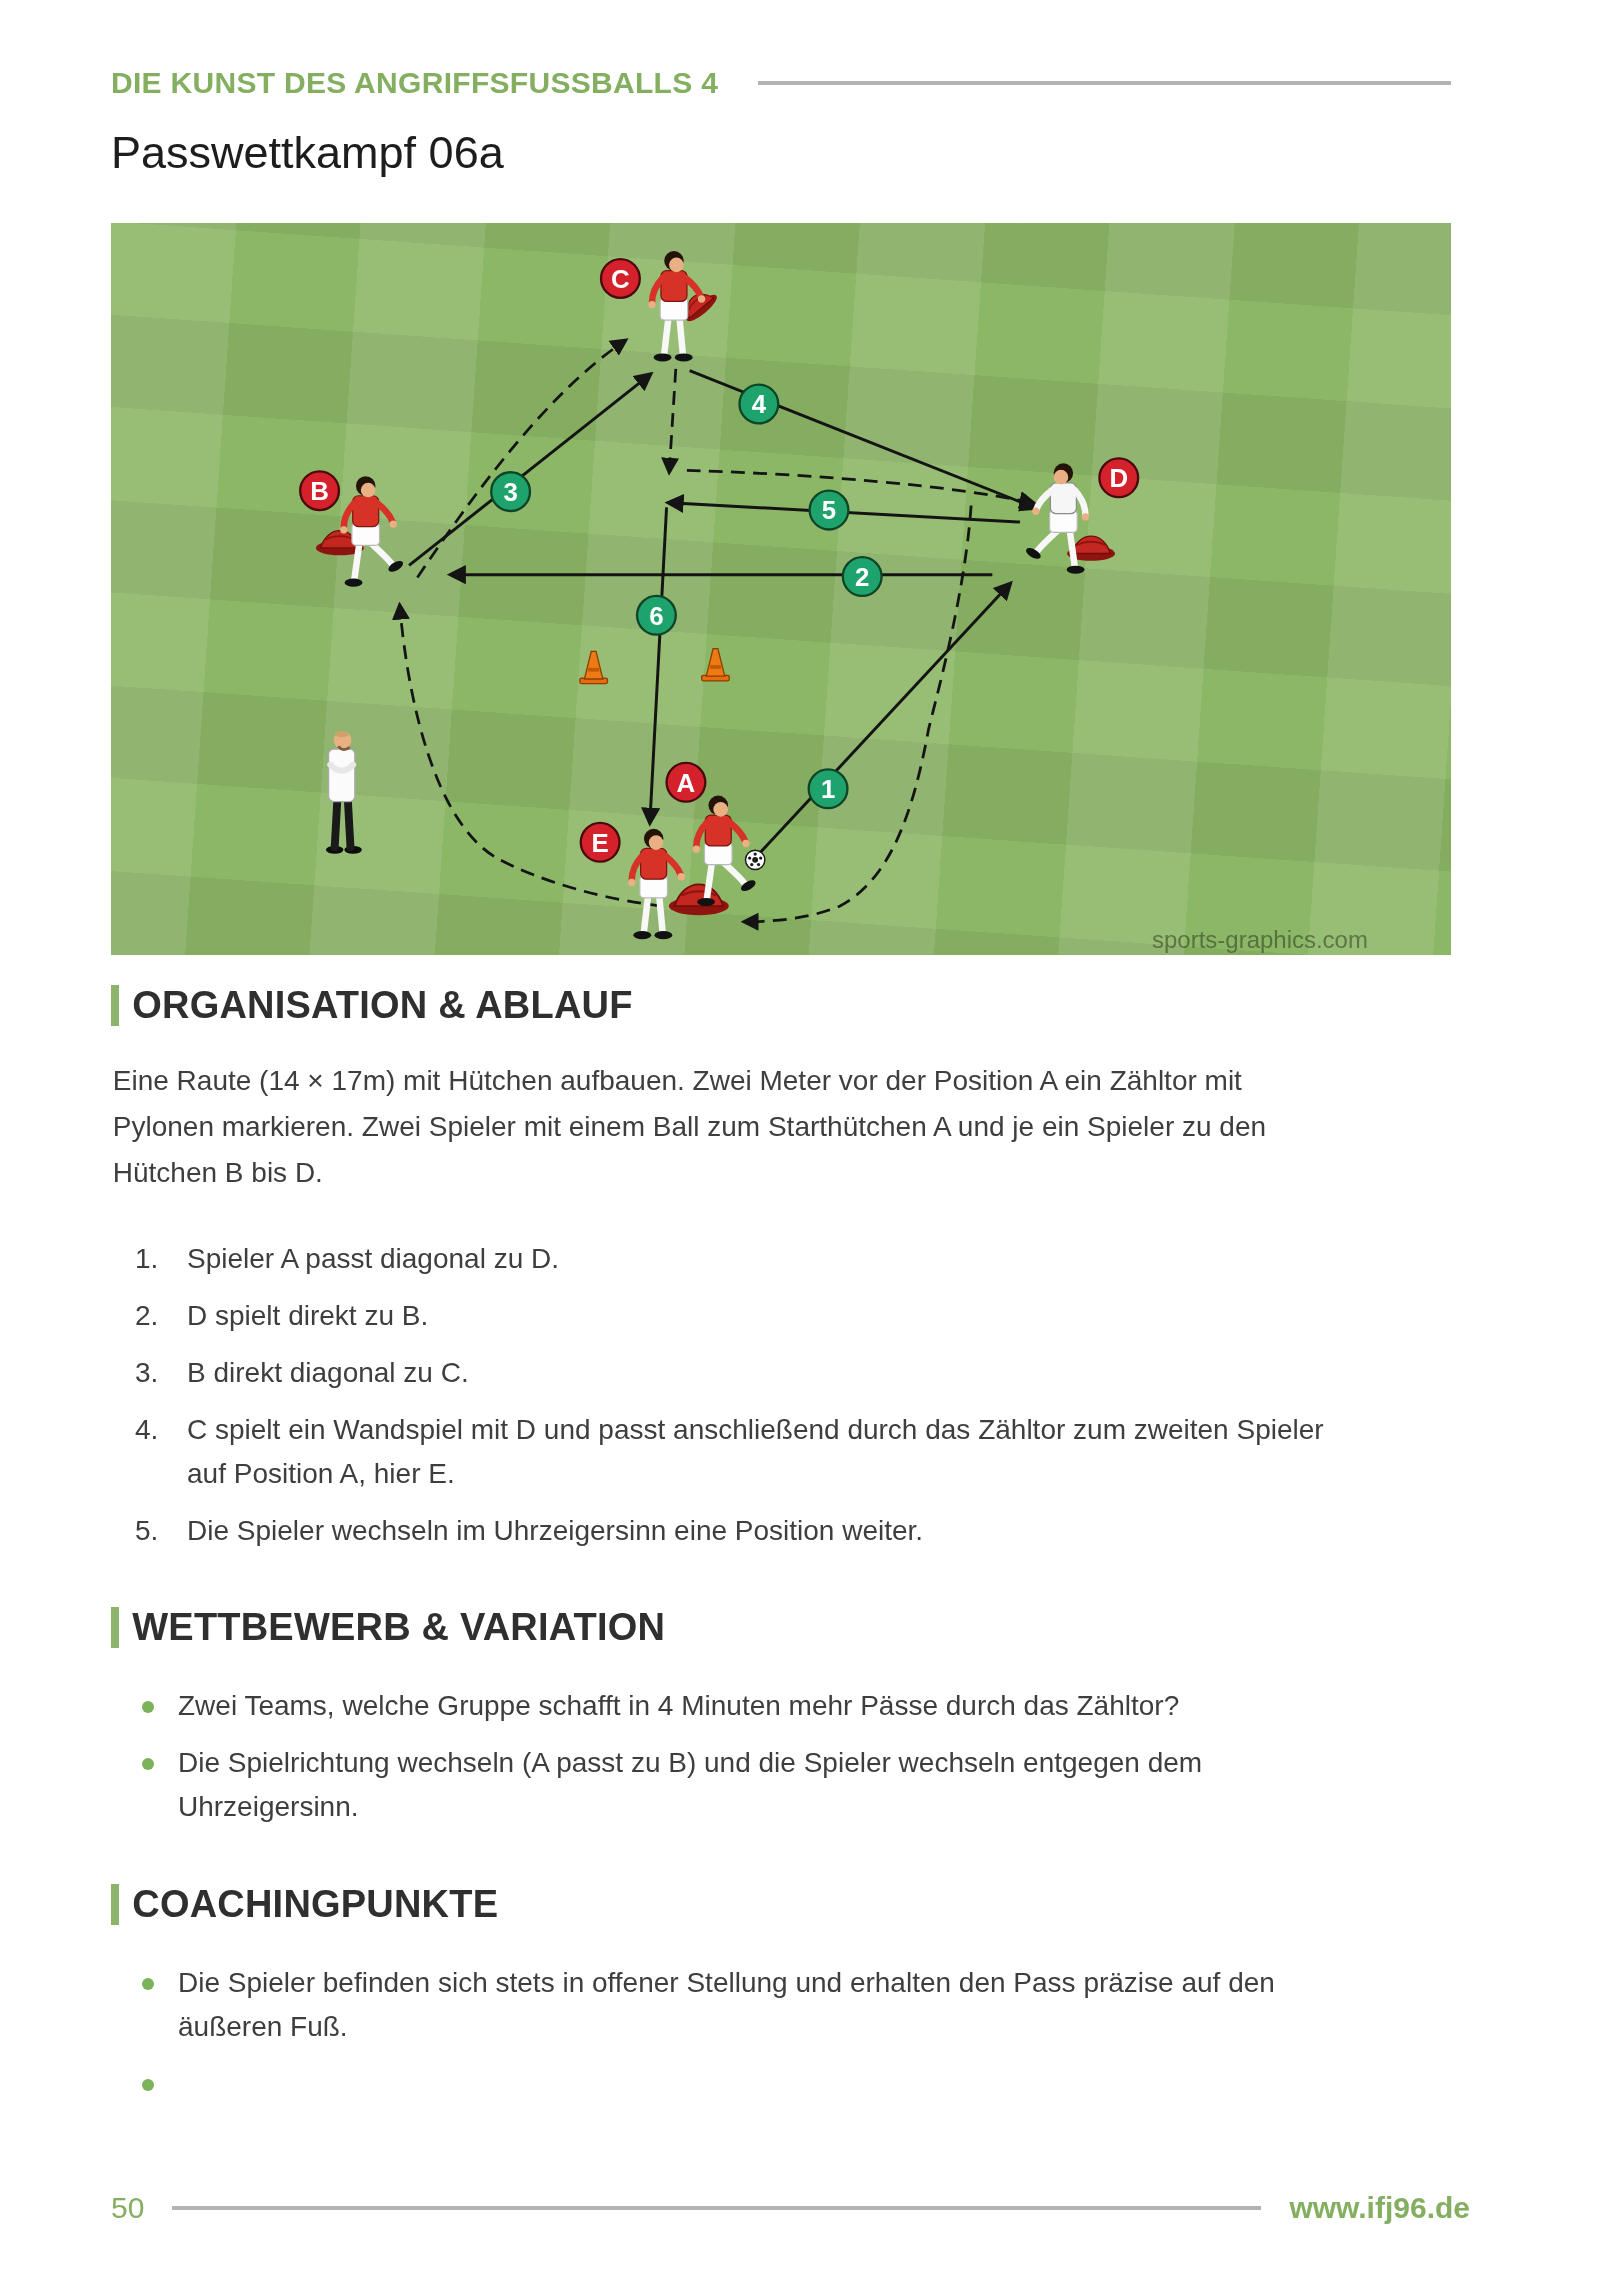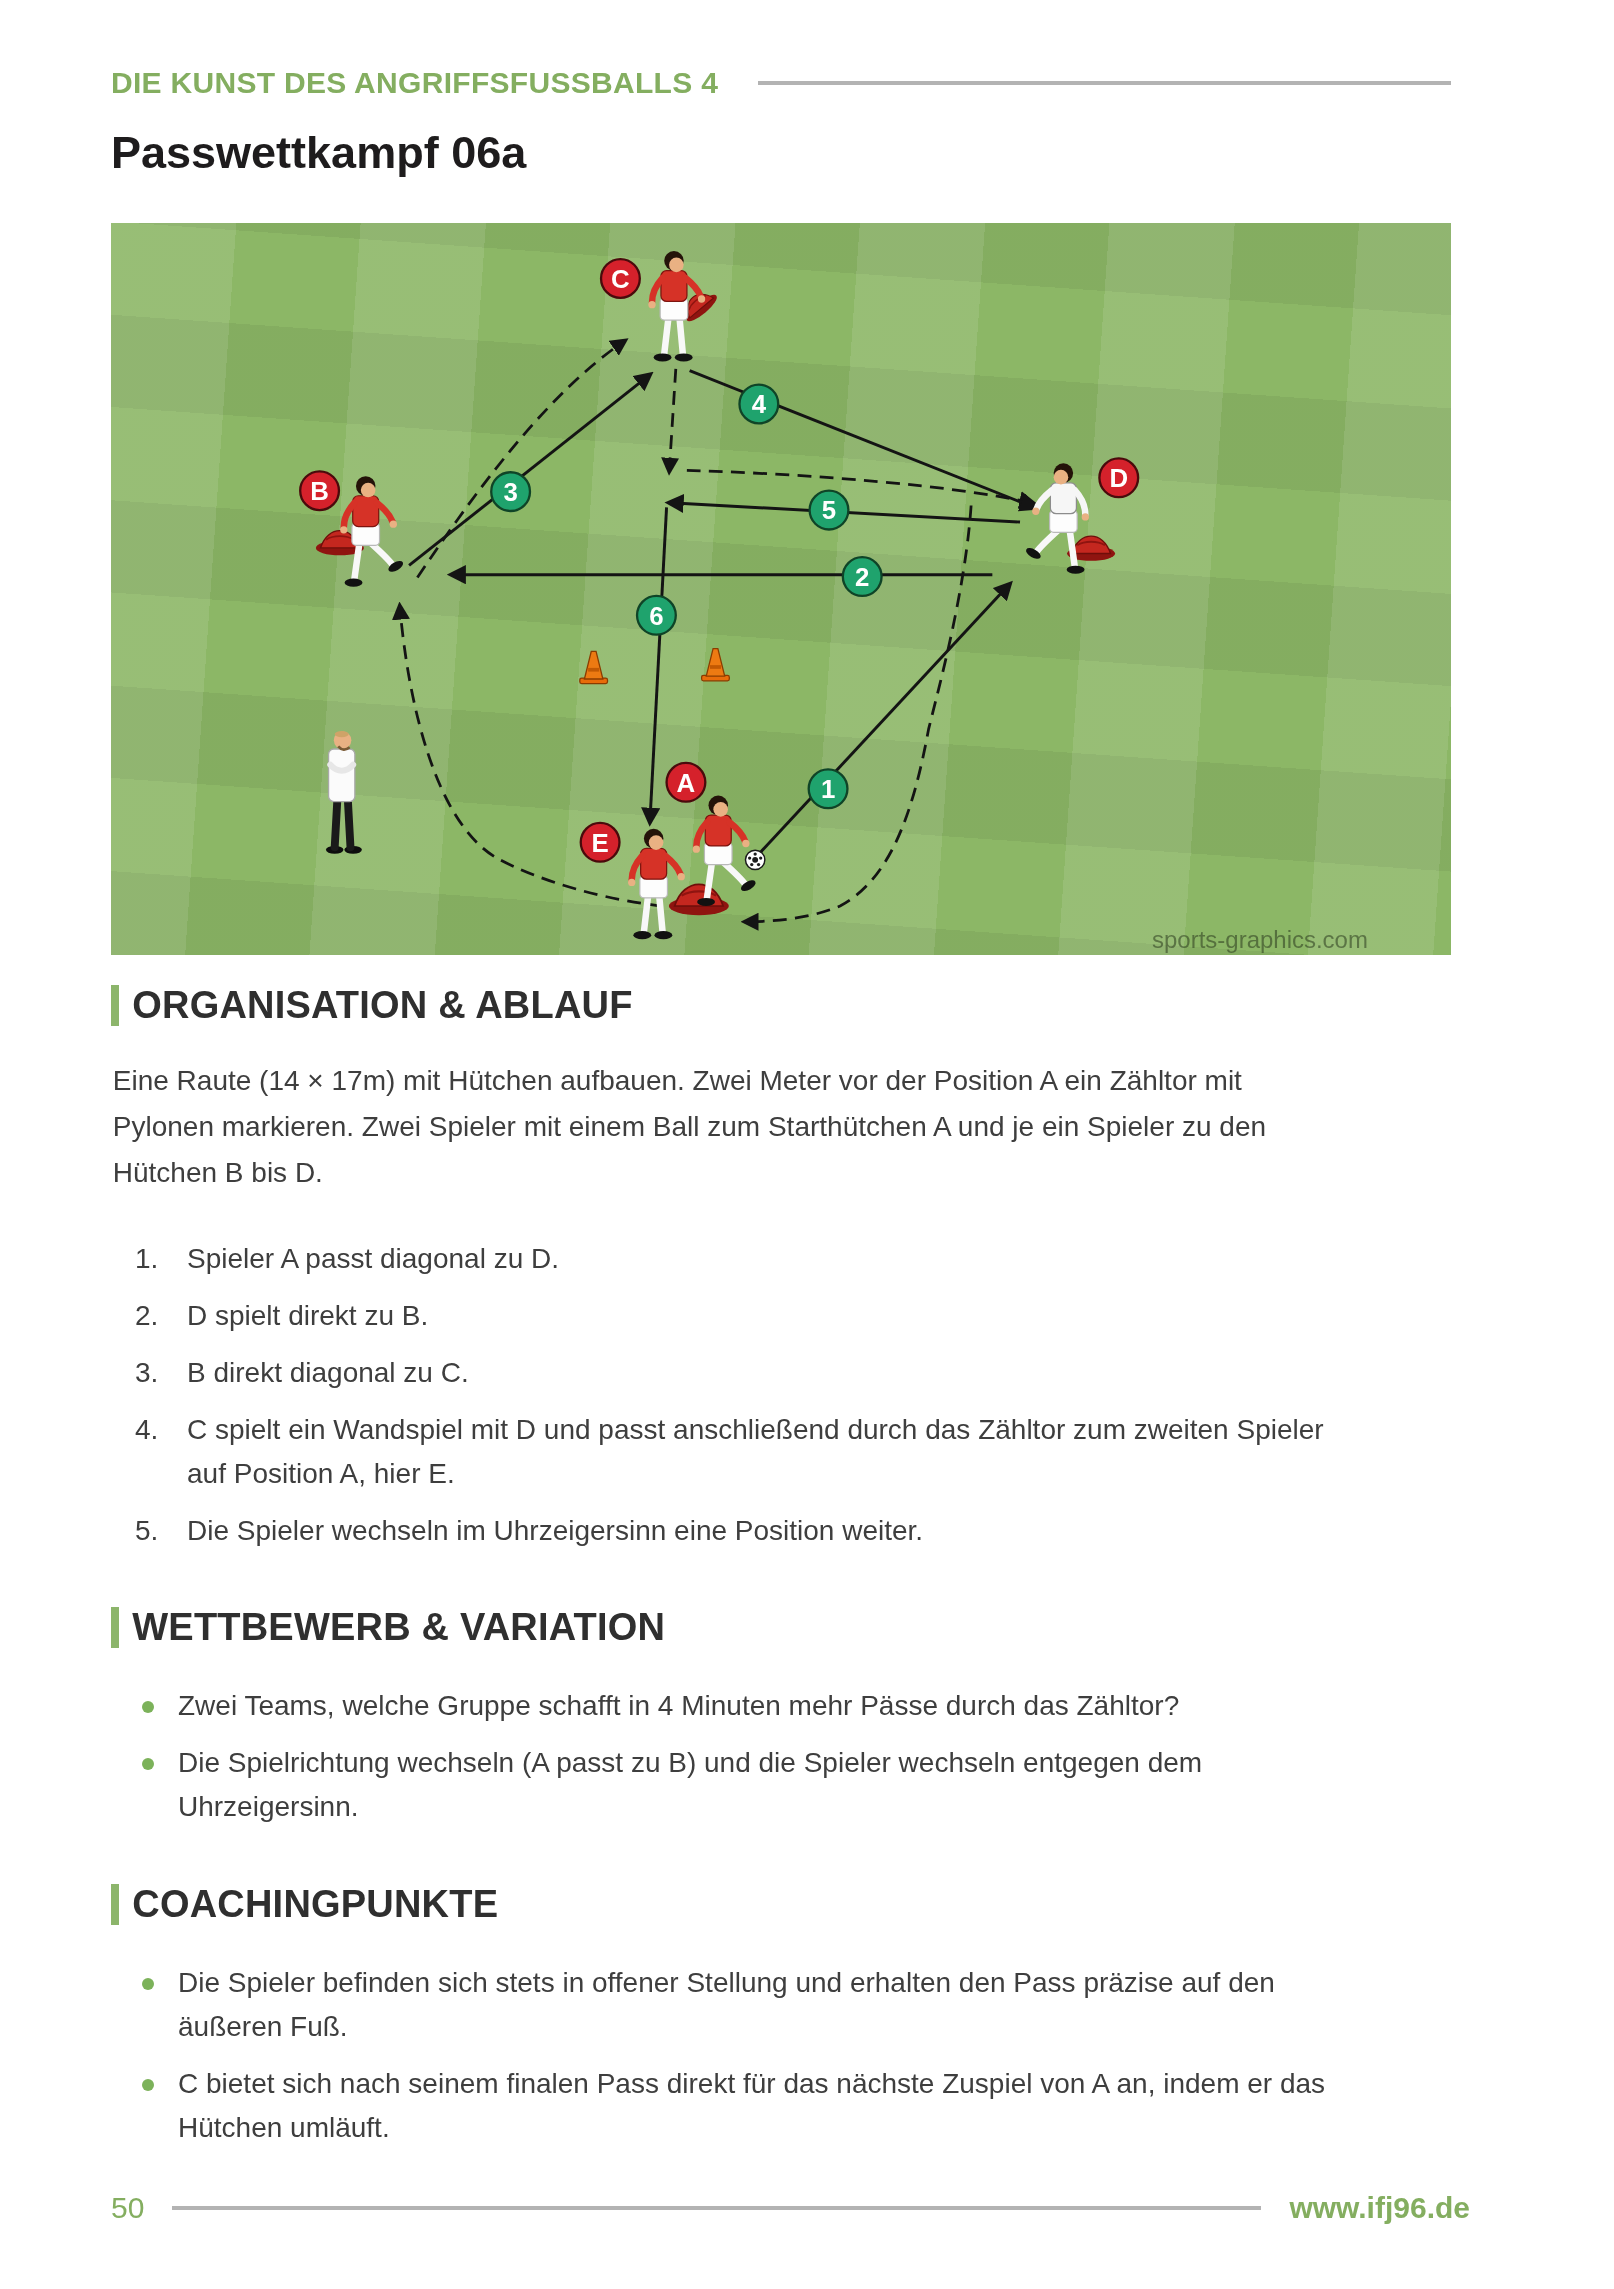--- a/index.html
+++ b/index.html
@@ -3,21 +3,21 @@
 <meta charset="utf-8">
 <style>
   html,body{margin:0;padding:0;background:#ffffff;}
   body{font-family:"Liberation Sans",sans-serif;}
   .page{position:relative;width:1614px;height:2290px;background:#fff;overflow:hidden;}
 
   .kicker-row{position:absolute;left:111px;top:66px;width:1340px;display:flex;align-items:center;gap:40px;}
   .kicker{font-size:30px;font-weight:bold;color:var(--kicker-green);letter-spacing:0.3px;white-space:nowrap;}
   .kicker-rule{flex:1;height:4.6px;background:var(--rule-gray);}
 
-  .title{position:absolute;left:111px;top:127px;margin:0;font-size:45px;font-weight:bold;color:#1e1c1d;}
+  .title{position:absolute;left:111px;top:127px;margin:0;font-size:45px;font-weight:normal;color:#1e1c1d;}
 
   .field{position:absolute;left:111px;top:223px;width:1340px;height:732px;
     background-color:var(--field-base);
     background-image:
       repeating-linear-gradient(94deg, rgba(255,255,255,.10) 0px, rgba(255,255,255,.10) 125px, rgba(255,255,255,0) 125px, rgba(255,255,255,0) 249px),
       repeating-linear-gradient(184deg, rgba(0,0,0,.055) 0px, rgba(0,0,0,.055) 92px, rgba(0,0,0,0) 92px, rgba(0,0,0,0) 185px);
   }
   .field svg{display:block;width:100%;height:100%;}
   .field text{font-family:"Liberation Sans",sans-serif;}
 
@@ -296,21 +296,20 @@
       <span class="sec-bar"></span>
       <h2>COACHINGPUNKTE</h2>
     </div>
     <ul class="bullets">
         <li>
           <span class="dot"></span>
           <span class="txt">Die Spieler befinden sich stets in offener Stellung und erhalten den Pass präzise auf den äußeren Fuß.</span>
         </li>
         <li>
           <span class="dot"></span>
-          <span class="txt">C bietet sich nach seinem finalen Pass direkt für das nächste Zuspiel von A an, indem er das Hütchen umläuft.</span>
         </li>
       </ul>
   </section>
 
   <footer class="footer">
     <span class="page-num">50</span>
     <span class="foot-rule"></span>
     <span class="site">www.ifj96.de</span>
   </footer>
 

